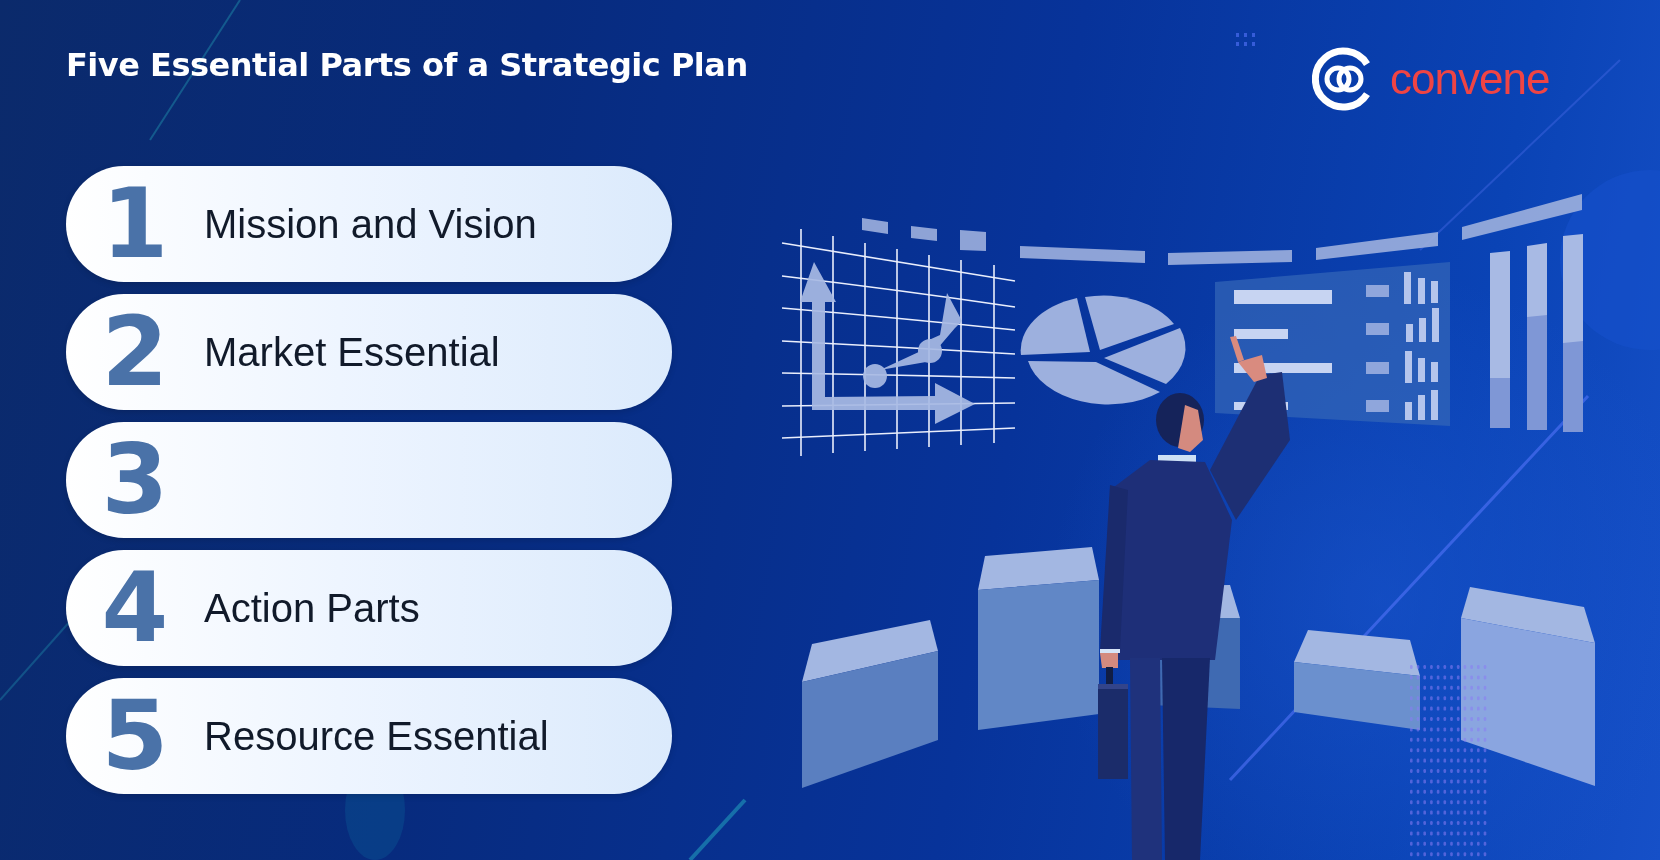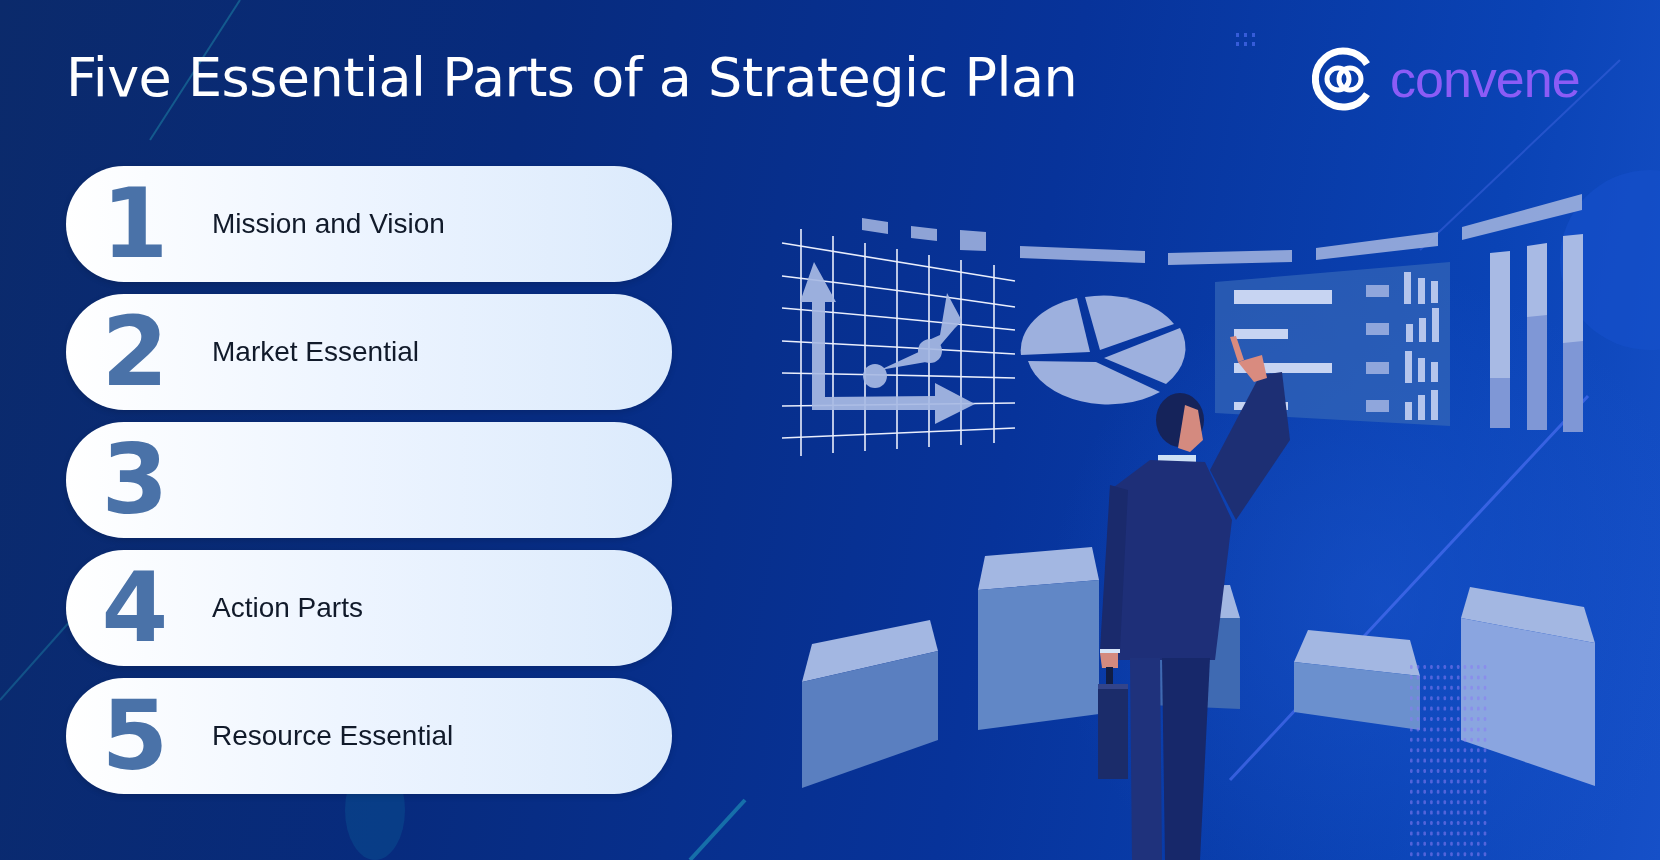--- a/index.html
+++ b/index.html
@@ -5,47 +5,47 @@
   * { box-sizing: border-box; margin: 0; padding: 0; }
   html, body { width: 1660px; height: 860px; overflow: hidden; }
   body {
     position: relative;
     font-family: "Liberation Sans", "DejaVu Sans", sans-serif;
     background: linear-gradient(100deg, #0b2a6b 0%, #072b7e 30%, #07339a 60%, #0a43b5 85%, #1650c8 100%);
   }
   .bg-layer { position: absolute; inset: 0; pointer-events: none; }
   .title {
     position: absolute; left: 66px; top: 46px;
-    color: #ffffff; font-weight: 400; font-size: 54px; letter-spacing: -0.5px;
+    color: #ffffff; font-weight: 700; font-size: 32px; letter-spacing: -0.5px;
     font-family: "DejaVu Sans", sans-serif;
   }
   .logo {
     position: absolute; left: 1312px; top: 46px; height: 66px;
     display: flex; align-items: center; gap: 14px;
   }
   .logo-text {
-    color: #8b5cf6; font-size: 52px; font-weight: 400; letter-spacing: -1px;
+    color: #ef4444; font-size: 44px; font-weight: 400; letter-spacing: -1px;
     font-family: "Liberation Sans", sans-serif;
   }
   .list { position: absolute; left: 66px; top: 166px; width: 606px; }
   .item {
     position: relative; height: 116px; margin-bottom: 12px;
     border-radius: 58px;
     background: linear-gradient(90deg, #ffffff 0%, #eef5ff 45%, #dbeafc 100%);
     box-shadow: 0 2px 6px rgba(0,0,0,0.15);
     display: flex; align-items: center;
   }
   .item-num {
     width: 134px; text-align: center;
     font-family: "DejaVu Sans", sans-serif; font-weight: 700;
     font-size: 96px; color: #4a72a8; line-height: 1;
     letter-spacing: -4px;
   }
   .item-label {
-    margin-left: 12px; font-size: 28px; color: #111a2a;
+    margin-left: 4px; font-size: 40px; color: #111a2a;
     font-family: "Liberation Sans", sans-serif; line-height: 1.05;
     white-space: pre-line;
   }
 </style>
 </head>
 <body>
 
 <svg class="bg-layer" width="1660" height="860" viewBox="0 0 1660 860">
   <defs>
     <radialGradient id="glow1" cx="0.5" cy="0.5" r="0.5">

